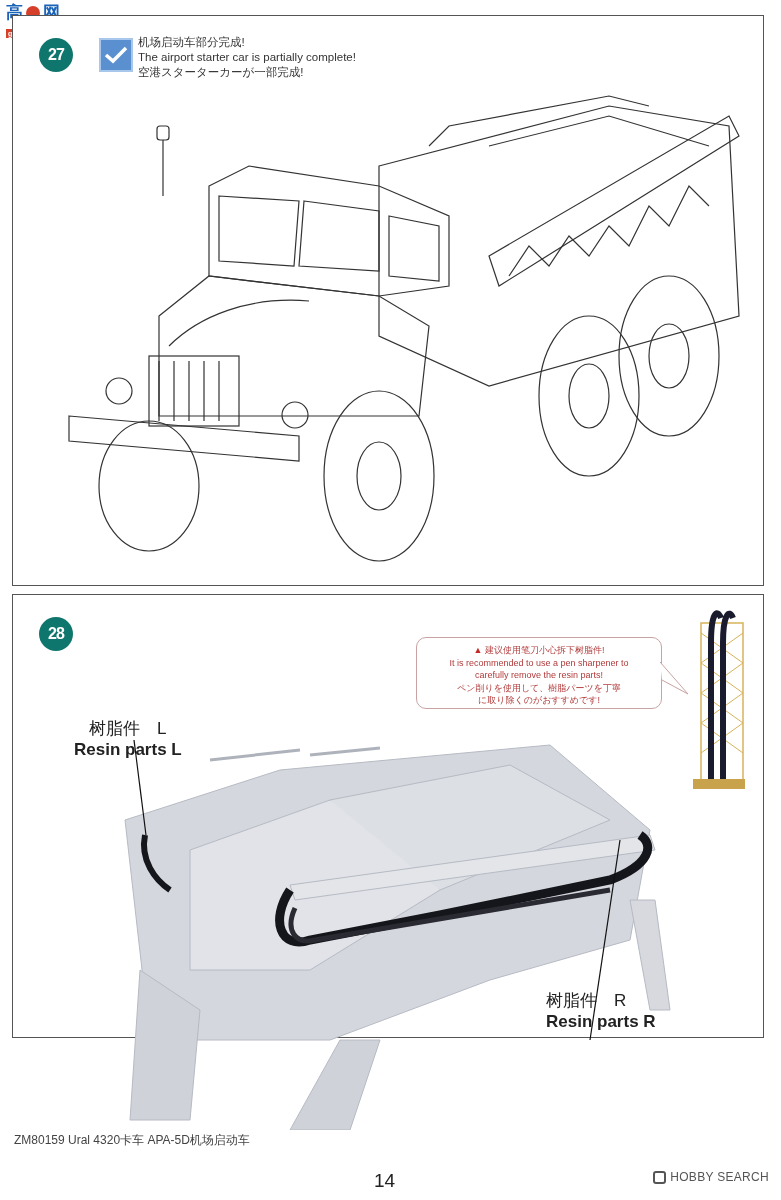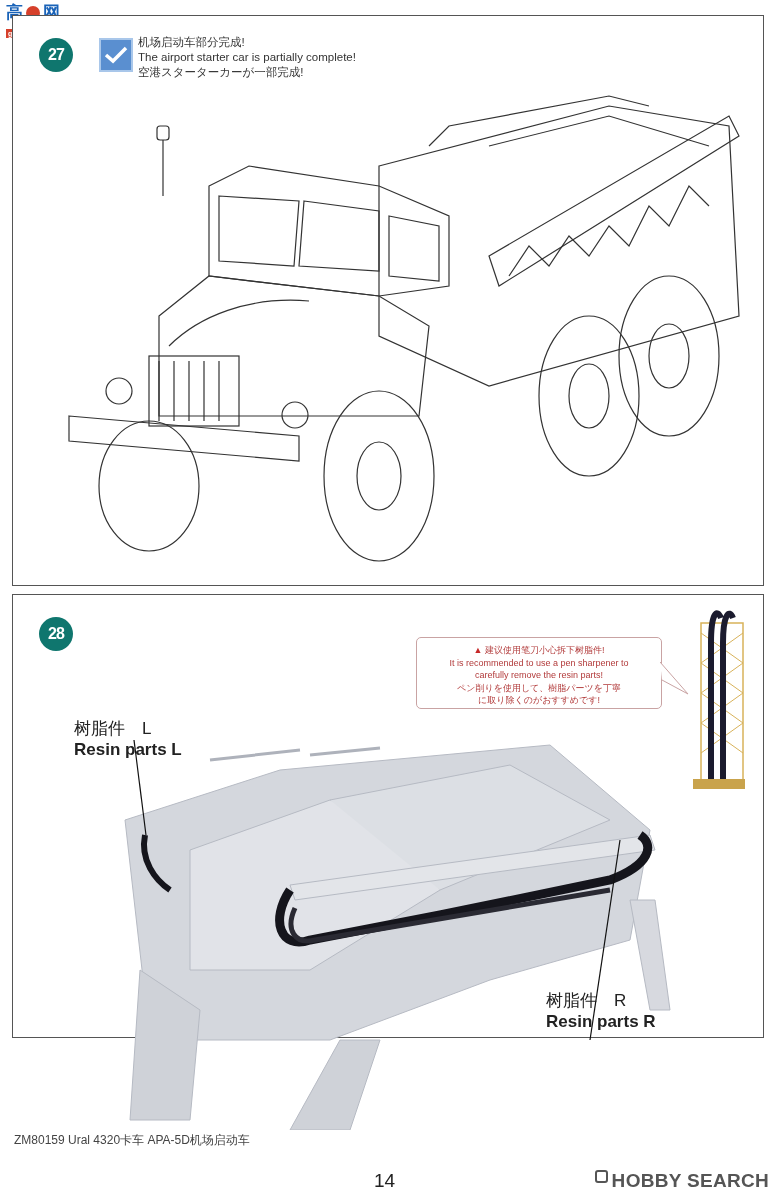--- a/index.html
+++ b/index.html
@@ -4,27 +4,27 @@
 <style>
   html,body{margin:0;padding:0;background:#fff;}
   body{width:781px;height:1200px;position:relative;overflow:hidden;font-family:"Liberation Sans","DejaVu Sans",sans-serif;color:#222;}
   .panel{position:absolute;left:12px;width:752px;border:1.5px solid #555;box-sizing:border-box;background:#fff;}
   #p1{top:15px;height:571px;}
   #p2{top:594px;height:444px;}
   .step-num{position:absolute;width:34px;height:34px;border-radius:50%;background:#0f766e;color:#fff;font-weight:bold;font-size:16px;display:flex;align-items:center;justify-content:center;font-family:"Liberation Sans",sans-serif;letter-spacing:-1px;}
   .step-text{position:absolute;font-size:11.5px;line-height:15px;color:#333;}
   .check{position:absolute;width:34px;height:34px;background:#5a8fd0;border:2px solid #a9c7ea;box-sizing:border-box;}
   .check svg{position:absolute;left:3px;top:5px;}
-  .bubble{position:absolute;left:416px;top:637px;width:246px;height:72px;border:1px solid #c9a3a3;border-radius:5px;background:#fff;text-align:center;font-size:9px;line-height:12.5px;color:#b23b3b;padding-top:6px;box-sizing:border-box;}
+  .bubble{position:absolute;left:416px;top:637px;width:246px;height:72px;border:1px solid #c9a3a3;border-radius:10px;background:#fff;text-align:center;font-size:9px;line-height:12.5px;color:#b23b3b;padding-top:6px;box-sizing:border-box;}
   .warn{color:#c62828;}
   .callout{position:absolute;font-size:17px;line-height:21px;color:#222;}
   .callout .en{font-weight:bold;}
   .footer-left{position:absolute;left:14px;top:1132px;font-size:12px;color:#444;}
   .footer-page{position:absolute;left:374px;top:1170px;font-size:19px;font-weight:normal;color:#222;}
-  .footer-brand{position:absolute;right:12px;top:1170px;font-size:19px;font-weight:bold;color:#555;letter-spacing:0.3px;display:flex;align-items:flex-start;gap:4px;}
+  .footer-brand{position:absolute;right:12px;top:1170px;font-size:12px;font-weight:normal;color:#555;letter-spacing:0.3px;display:flex;align-items:center;gap:4px;}
   .brand-mark{width:13px;height:13px;border:2px solid #555;border-radius:3px;box-sizing:border-box;position:relative;}
   .watermark{position:absolute;left:6px;top:4px;width:66px;height:30px;}
   .wm-top{display:flex;align-items:center;gap:3px;font-size:17px;font-weight:bold;color:#1a63b8;line-height:18px;}
   .wm-bot{font-size:7px;color:#fff;background:#d6402b;font-weight:bold;padding:0 2px;margin-top:1px;line-height:9px;display:inline-block;}
   .drawing{position:absolute;}
 </style>
 </head>
 <body>
 
 <div class="watermark">
@@ -117,21 +117,21 @@
   <path d="M230 300 L180 390 L240 390 L270 300 Z" fill="#cfd2d8" stroke="#b6bac3"></path>
   <path d="M520 160 L540 270 L560 270 L545 160 Z" fill="#d7d9df" stroke="#b6bac3"></path>
   <path d="M180 145 L540 95 L545 110 L185 160 Z" fill="#e3e5e9" stroke="#b6bac3"></path>
   <path d="M180 150 C160 180 170 210 200 200 L330 175 L500 140 C540 125 545 105 530 95" stroke="#15151c" stroke-width="9" fill="none"></path>
   <path d="M185 168 C175 190 185 205 205 200 L500 150" stroke="#2a2a33" stroke-width="5" fill="none"></path>
   <path d="M35 95 C30 120 45 140 60 150" stroke="#15151c" stroke-width="6" fill="none"></path>
   <line x1="24" y1="0" x2="36" y2="95" stroke="#111" stroke-width="1.2"></line>
   <line x1="510" y1="100" x2="480" y2="300" stroke="#111" stroke-width="1.2"></line>
 </svg>
 
-<div class="callout" style="left:74px;top:718px;">
+<div class="callout" style="left:74px;top:718px;text-align:center;">
   <div>树脂件　L</div>
   <div class="en">Resin parts  L</div>
 </div>
 <div class="callout" style="left:546px;top:990px;">
   <div>树脂件　R</div>
   <div class="en">Resin parts  R</div>
 </div>
 
 <div class="footer-left">ZM80159  Ural 4320卡车 APA-5D机场启动车</div>
 <div class="footer-page">14</div>

